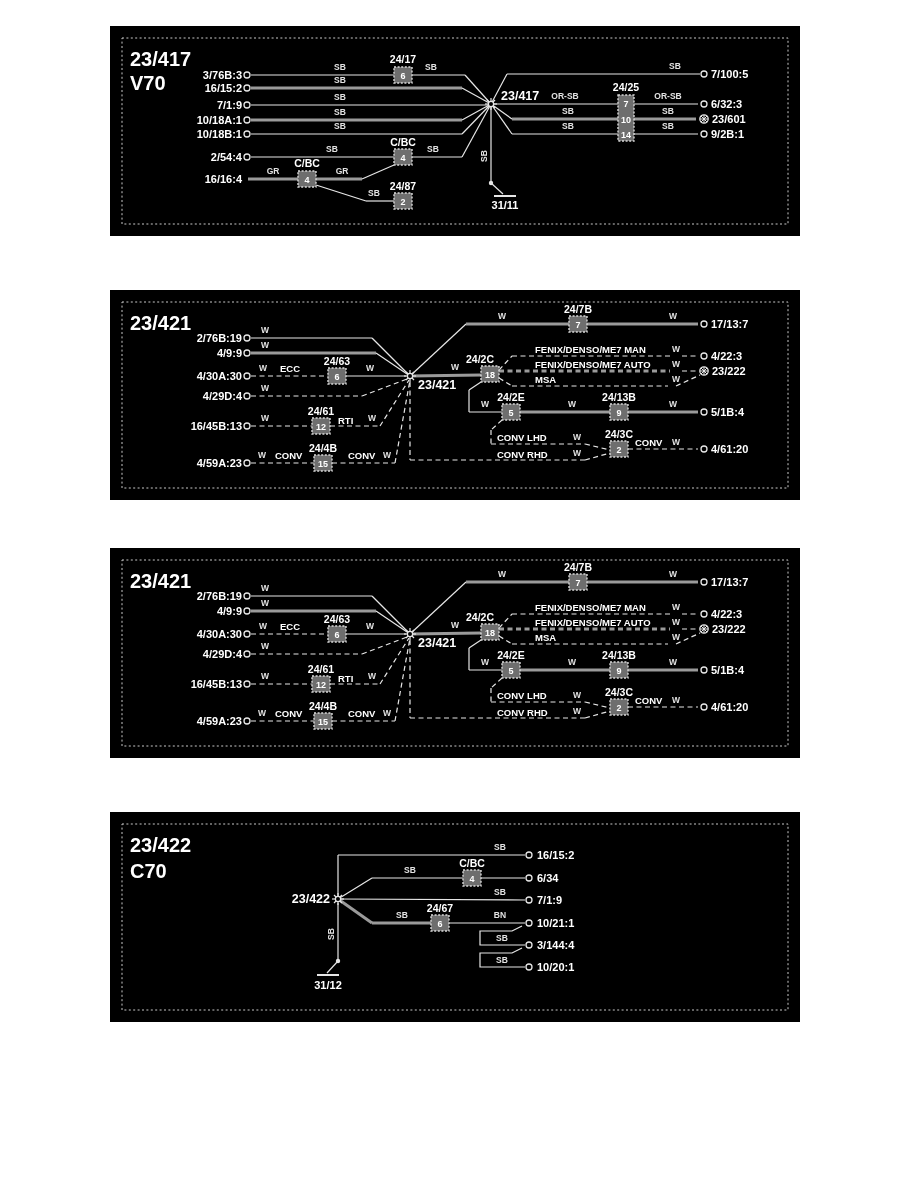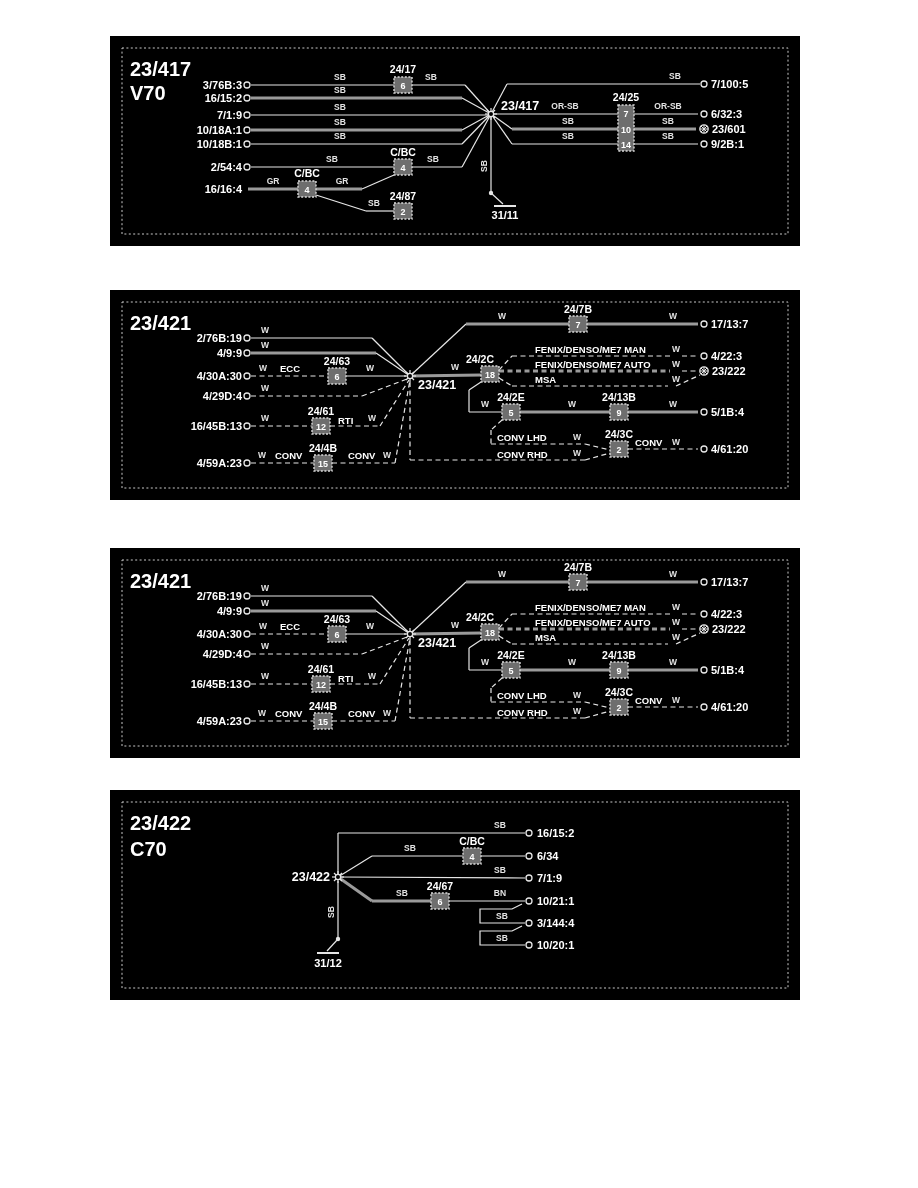--- a/index.html
+++ b/index.html
@@ -1,19 +1,19 @@
 <!DOCTYPE html>
 <html><head>
 <meta charset="utf-8">
 <style>
   html,body{margin:0;padding:0;background:#ffffff;}
   .page{position:relative;width:918px;height:1188px;background:#ffffff;overflow:hidden;
         font-family:"Liberation Sans",sans-serif;}
   .panel{position:absolute;left:110px;width:690px;height:210px;background:#000000;}
-  #panel-1{top:36px}#panel-2{top:290px}#panel-3{top:548px}#panel-4{top:790px}
+  #panel-1{top:26px}#panel-2{top:290px}#panel-3{top:548px}#panel-4{top:812px}
   svg{display:block}
   svg text{font-family:"Liberation Sans",sans-serif;fill:#ffffff;}
   .tt{font-size:20px;font-weight:bold;}
   .term{font-size:11px;font-weight:bold;}
   .wl{font-size:8.5px;font-weight:bold;fill:#e2e2e2;text-anchor:middle;}
   .cl{font-size:10.5px;font-weight:bold;text-anchor:middle;}
   .pin{font-size:9px;font-weight:bold;text-anchor:middle;}
   .sys{font-size:9.5px;font-weight:bold;}
   .spl{font-size:12.5px;font-weight:bold;}
   .ae{text-anchor:end}.am{text-anchor:middle}

